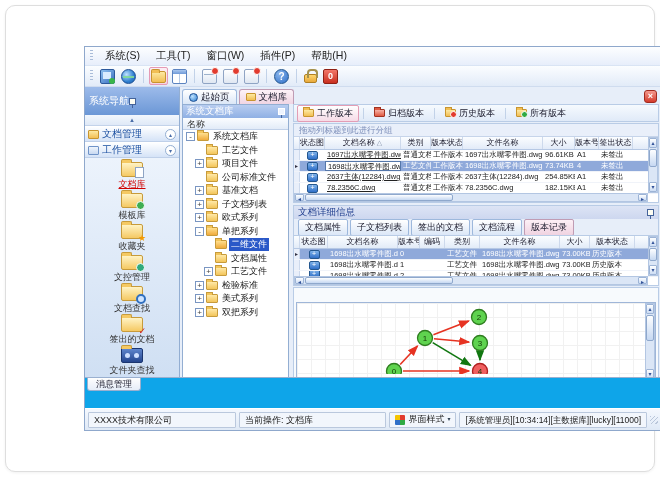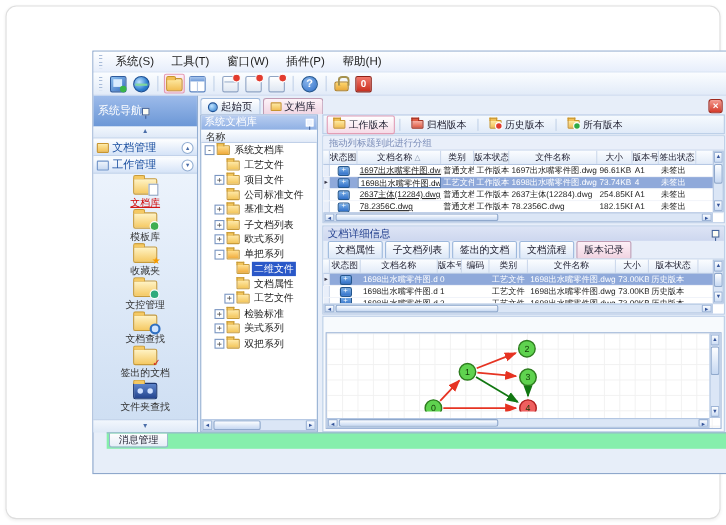--- a/index.html
+++ b/index.html
@@ -133,21 +133,21 @@
 .t2-hscroll{position:absolute;left:0;right:10px;bottom:0;height:9px;}
 .t2-vscroll{position:absolute;right:0;top:0;bottom:9px;width:10px;}
 
 .graphsec{position:absolute;left:0;right:0;top:183px;bottom:0;border:1px solid #b9cce6;background:#f7fafd;}
 .g-title{height:13px;font-size:9px;color:#223;padding:1px 4px;}
 .g-box{position:absolute;left:2px;right:2px;top:14px;bottom:2px;background:#fff;border:1px solid #9fb6d8;background-image:linear-gradient(#f1f1f1 1px,transparent 1px),linear-gradient(90deg,#f1f1f1 1px,transparent 1px);background-size:14px 14px;}
 .g-box svg{position:absolute;left:1px;top:1px;}
 .g-vscroll{position:absolute;right:0;top:0;bottom:9px;width:10px;}
 .g-hscroll{position:absolute;left:0;right:10px;bottom:0;height:9px;}
 
-.msgstrip{position:absolute;left:12px;right:0;bottom:22px;height:15px;border-top:1px solid #9ab0d0;background:#86efac;}
+.msgstrip{position:absolute;left:0;right:0;bottom:22px;height:31px;border-top:1px solid #9ab0d0;background:#0ea5e9;}
 .msg-tab{margin-left:2px;display:inline-block;min-width:54px;height:13px;line-height:12px;text-align:center;font-size:9px;background:linear-gradient(#fefefe,#e6edf8);border:1px solid #9ab0d0;border-top:none;border-radius:0 0 3px 3px;color:#223;padding:0 4px;}
 .statusbar{position:absolute;left:0;right:0;bottom:0;height:22px;background:linear-gradient(#f4f8fe,#dfe9f6);border-top:1px solid #fff;display:flex;align-items:center;gap:3px;padding:0 3px;}
 .sb-cell{border:1px solid #bac8dd;background:#f2f6fc;border-radius:1px;padding:1px 5px;font-size:9px;color:#222;white-space:nowrap;overflow:hidden;height:16px;line-height:13px;}
 .sb-cell.company{width:148px;flex:0 0 auto;}
 .sb-cell.op{flex:1;}
 .sb-cell.style{display:flex;align-items:center;gap:3px;flex:0 0 auto;}
 .style-ic{width:10px;height:10px;border-radius:1px;background:conic-gradient(#e23b2e 0 90deg,#2faa44 90deg 180deg,#2f6fc8 180deg 270deg,#f5c400 270deg);display:inline-block;}
 .dd{font-size:6px;color:#345;}
 .sb-cell.session{flex:0 0 auto;font-size:8.5px;}
 .grip-corner{width:8px;height:8px;background:repeating-linear-gradient(135deg,#b9c6da 0 1px,transparent 1px 3px);flex:0 0 auto;}
@@ -588,15 +588,26 @@
               <span class="sarrow" data-name="scroll-right-icon">▸</span>
             </div>
       </div>
     </div>
   </div>
 
   <div class="msgstrip" data-name="bottom-dock-strip">
     <span class="msg-tab" data-name="tab-message-management">消息管理</span>
   </div>
 
+  <div class="statusbar" data-name="status-bar">
+    <div class="sb-cell company" data-name="company-label">XXXX技术有限公司</div>
+    <div class="sb-cell op" data-name="current-operation-label">当前操作: 文档库</div>
+    <div class="sb-cell style" data-name="ui-style-button">
+      <span class="style-ic" data-name="style-palette-icon"></span>
+      <span data-name="ui-style-label">界面样式</span>
+      <span class="dd" data-name="chevron-down-icon">▾</span>
+    </div>
+    <div class="sb-cell session" data-name="session-info-label">[系统管理员][10:34:14][主数据库][lucky][11000]</div>
+    <div class="grip-corner" data-name="resize-grip"></div>
+  </div>
 
  </div>
 </div>
 
 </body></html>

